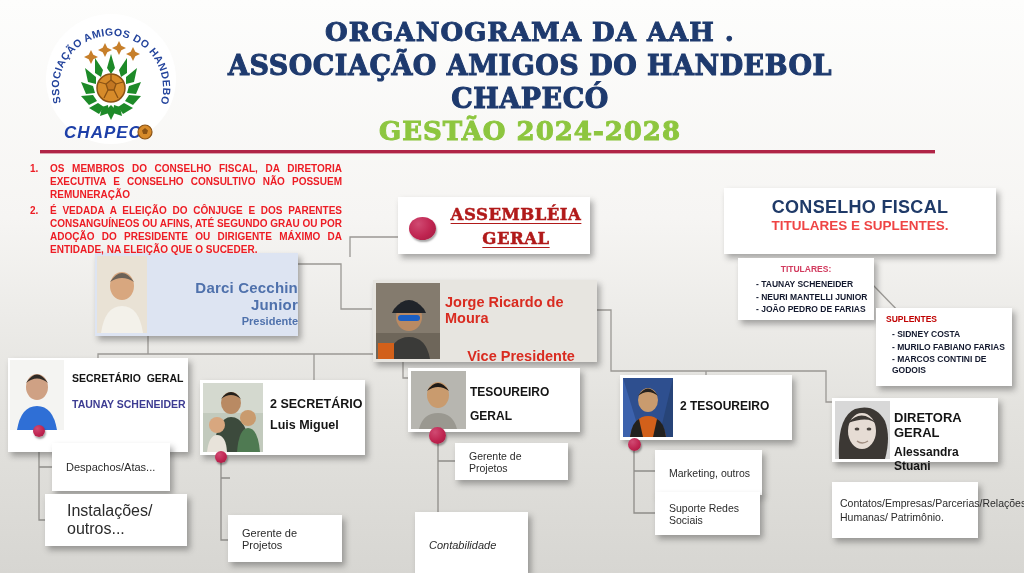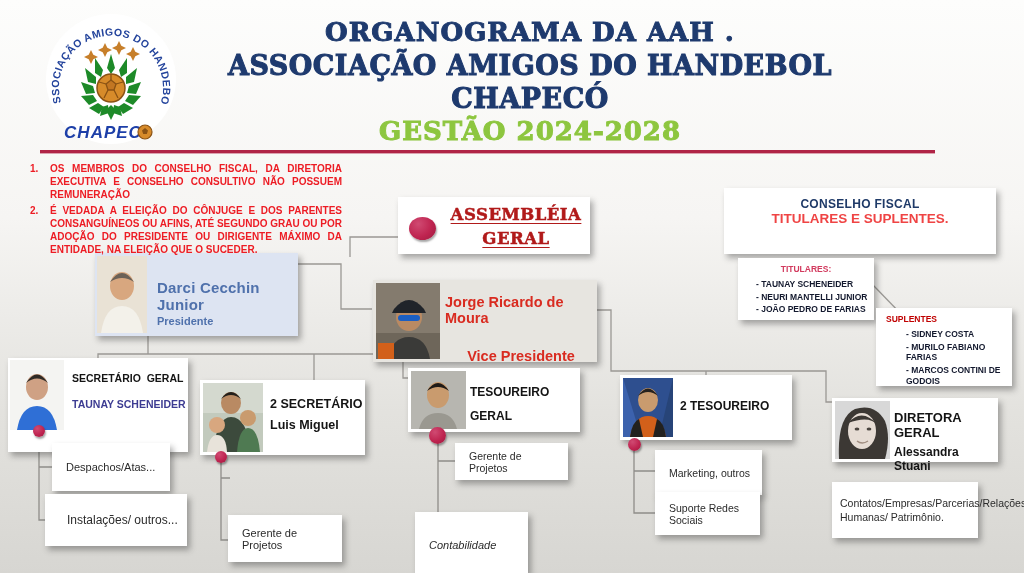--- a/index.html
+++ b/index.html
@@ -31,33 +31,33 @@
        box-shadow:1px 2px 2px rgba(0,0,0,.35);}
   .photo{position:absolute;overflow:hidden;z-index:3;}
   .photo svg{display:block;width:100%;height:100%;}
   
   #assembleia-text{position:absolute;left:443px;top:203px;width:146px;text-align:center;z-index:3;
       font-family:"DejaVu Serif","Liberation Serif",serif;font-weight:bold;font-size:16.5px;color:#b11a1a;
       letter-spacing:.5px;line-height:1.45;-webkit-text-stroke:.5px #b11a1a;}
   #assembleia-text span{text-decoration:underline;text-underline-offset:3px;}
   
   #conselho{text-align:center;padding-top:9px;}
-  .cf-title{color:#1f3a68;font-weight:bold;font-size:12px;letter-spacing:.3px;}
+  .cf-title{color:#1f3a68;font-weight:bold;font-size:18px;letter-spacing:.3px;}
   .cf-sub{color:#ef4444;font-weight:bold;font-size:13.5px;margin-top:0;}
   .mini-list{font-size:8.5px;font-weight:bold;color:#13192e;}
   .mini-list .hdr{display:block;margin:6px 0 5px 0;}
   .mini-list ul{margin:0;padding:0 4px 0 10px;list-style:none;}
   .mini-list li{margin-bottom:2px;line-height:1.25;}
   .mini-list li::before{content:"-  ";}
   #titulares .hdr{color:#d23a5e;text-align:center;}
   #titulares li{padding-left:8px;}
   #suplentes .hdr{color:#c00000;text-align:left;padding-left:10px;}
-  #suplentes ul{padding-left:30px;}
-  
-  #presidente{background:#dde4f2;}
+  #suplentes ul{padding-left:16px;}
+  
+  #presidente{background:#dde4f2;text-align:right;}
   #presidente .txt{position:absolute;left:62px;top:26px;color:#4f71ac;}
   #presidente .nm{font-size:15px;font-weight:600;letter-spacing:.2px;}
   #presidente .rl{font-size:11px;font-weight:700;margin-top:2px;}
   #vice{background:#e7e5e0;}
   #vice .txt{position:absolute;left:72px;top:14px;color:#d92b20;font-weight:bold;font-size:14.5px;}
   #vice .rl{margin-top:22px;text-align:center;}
   .org .txt{position:absolute;color:#141414;}
   .role-b{font-weight:800;}
   .pre{white-space:pre-wrap;}
   
@@ -219,21 +219,21 @@
     </div>
     <div class="txt" style="left:64px;top:14px;font-size:10.5px;">
       <div class="role-b pre">SECRETÁRIO  GERAL</div>
       <div class="role-b" style="color:#3d3c92;margin-top:14px;">TAUNAY SCHENEIDER</div>
     </div>
   </div>
   <div class="dot" style="left:33px;top:425px;width:12px;height:12px;"></div>
   <div class="task" style="left:52px;top:443px;width:118px;height:48px;font-size:11px;">
     <span>Despachos/Atas...</span>
   </div>
-  <div class="task" style="left:45px;top:494px;width:142px;height:52px;font-size:12px;">
+  <div class="task" style="left:45px;top:494px;width:142px;height:52px;font-size:16px;">
     <span style="padding-left:22px;">Instalações/ outros...</span>
   </div>
 
   <div class="panel org" style="left:200px;top:380px;width:165px;height:75px;">
     <div class="photo" style="left:3px;top:3px;width:60px;height:69px;">
       <svg viewBox="0 0 60 69">
           <rect width="60" height="69" fill="#c2cabd"></rect>
         <rect width="60" height="30" fill="#d4d9cf"></rect>
         <ellipse cx="28" cy="20" rx="10" ry="11" fill="#b98a63"></ellipse>
         <path d="M18 16 Q28 2 38 16 Q28 8 18 16 Z" fill="#23201c"></path>

